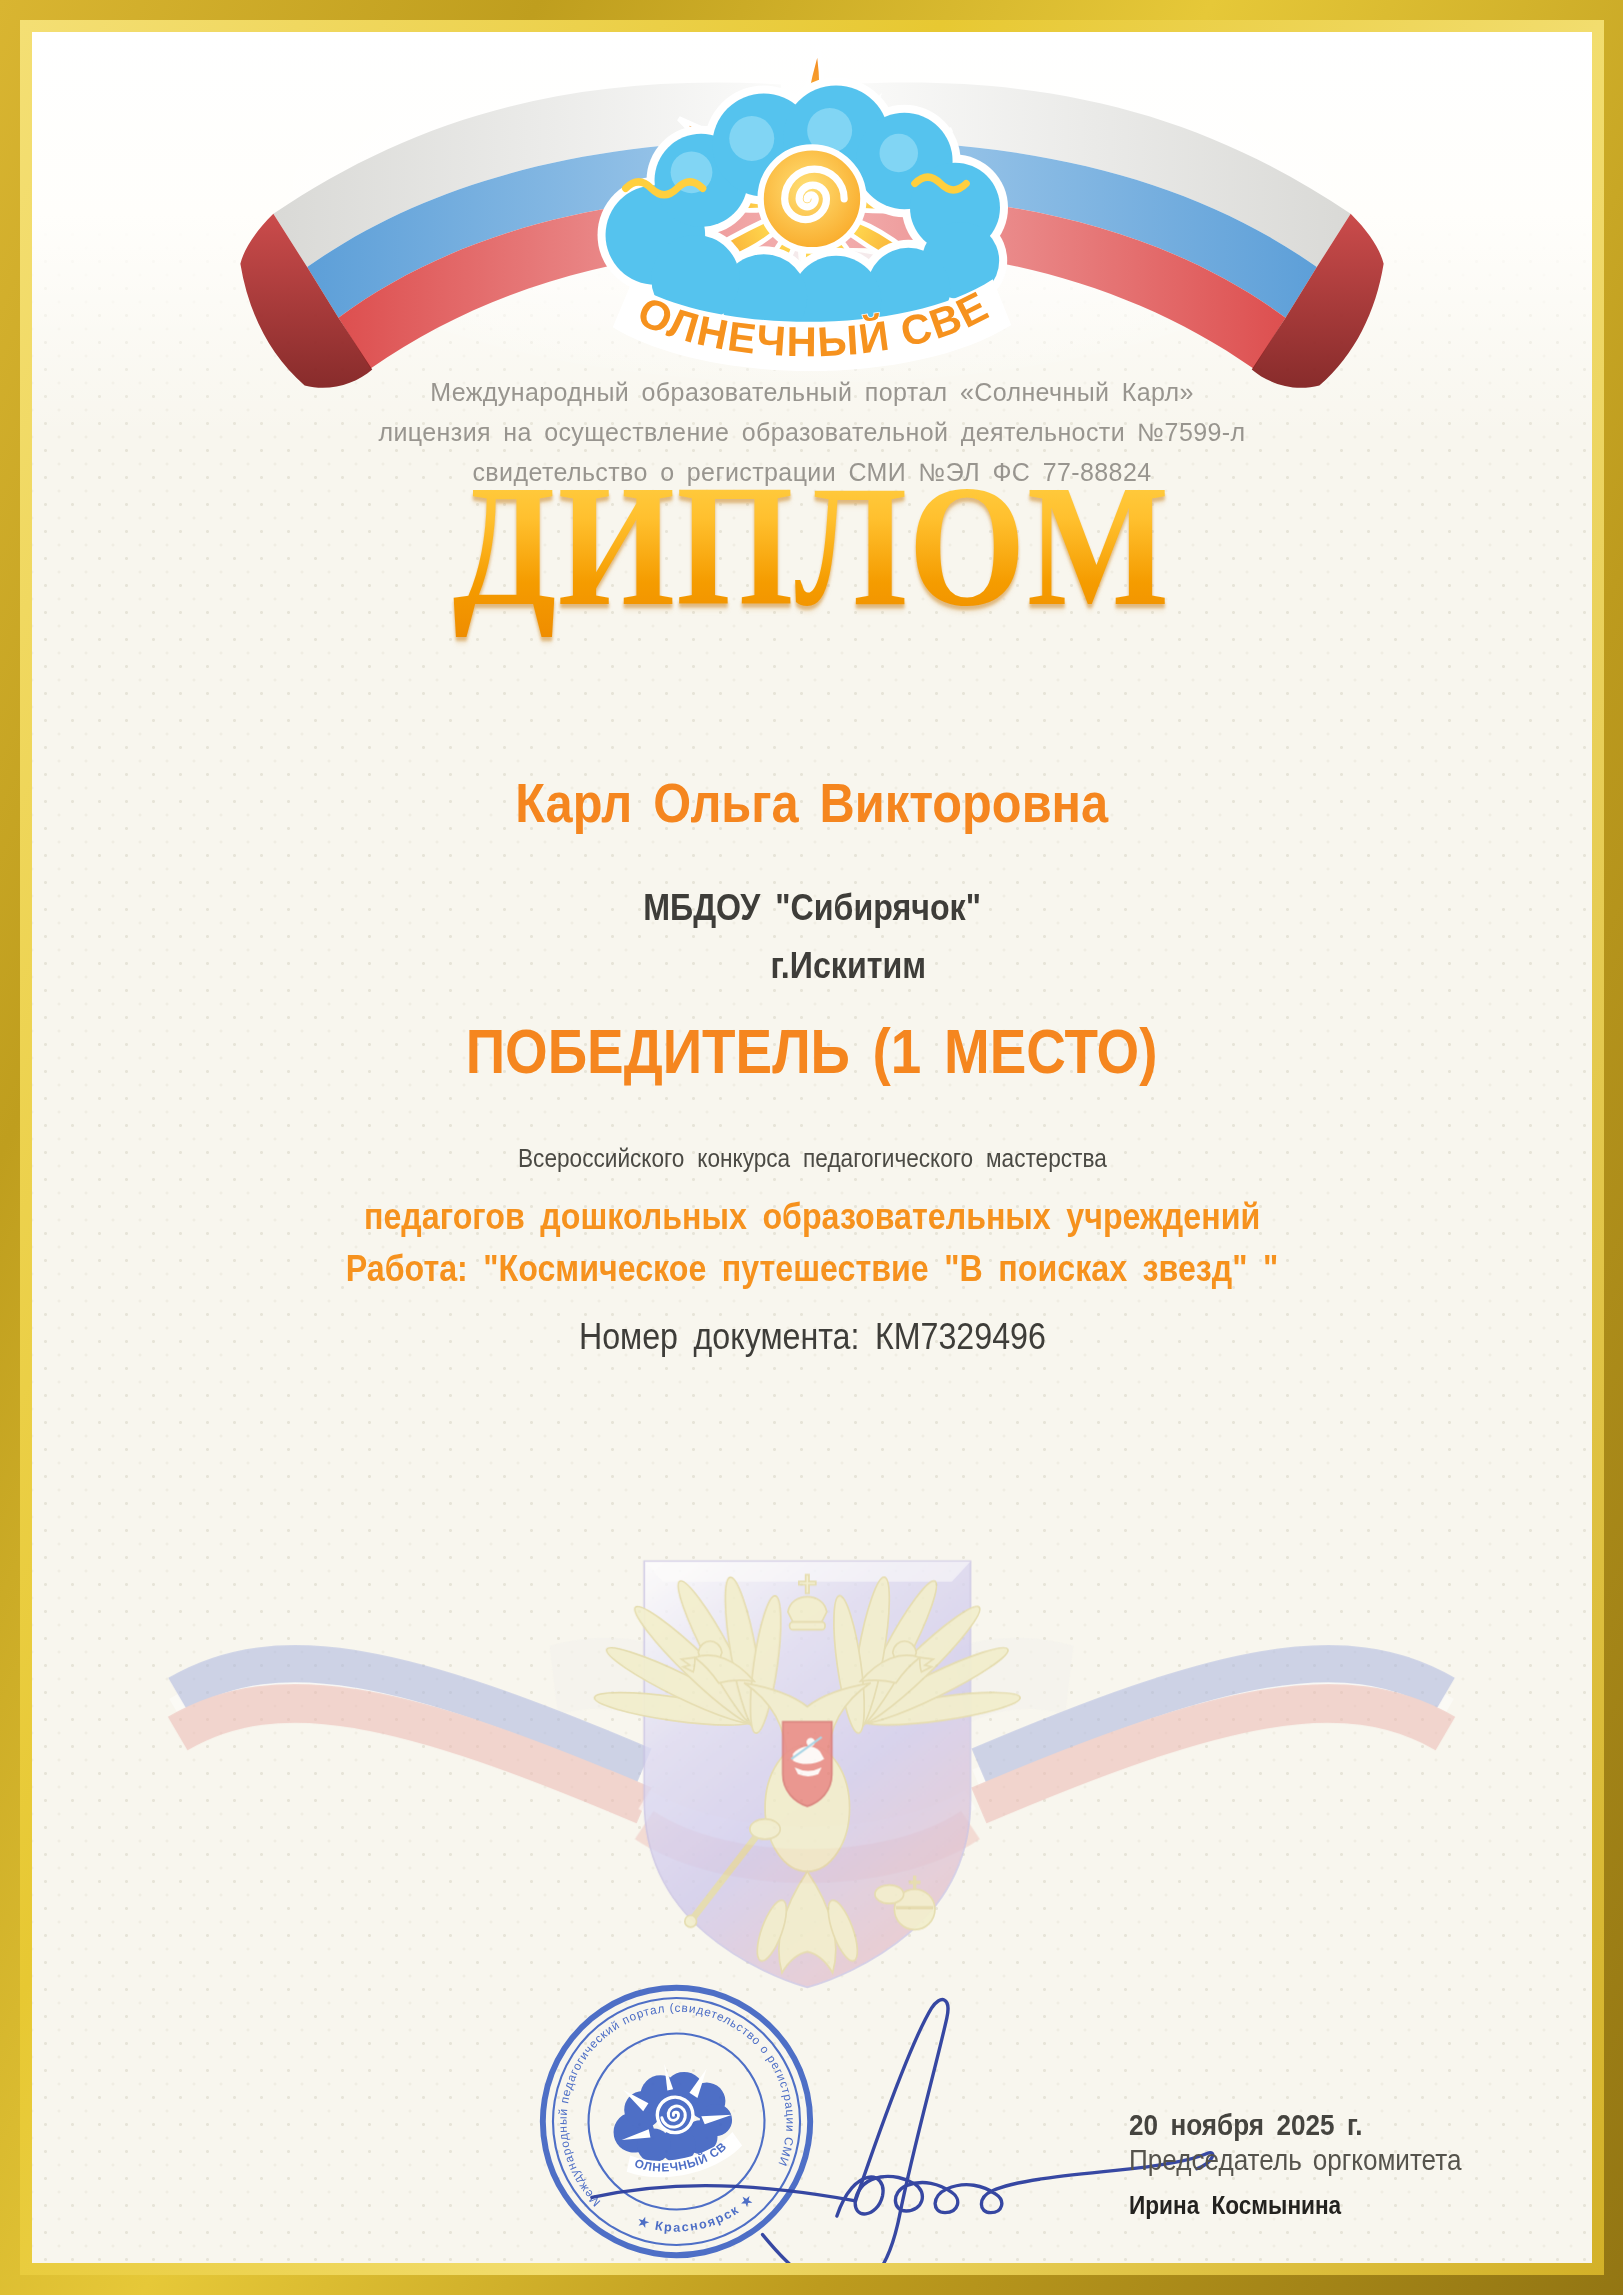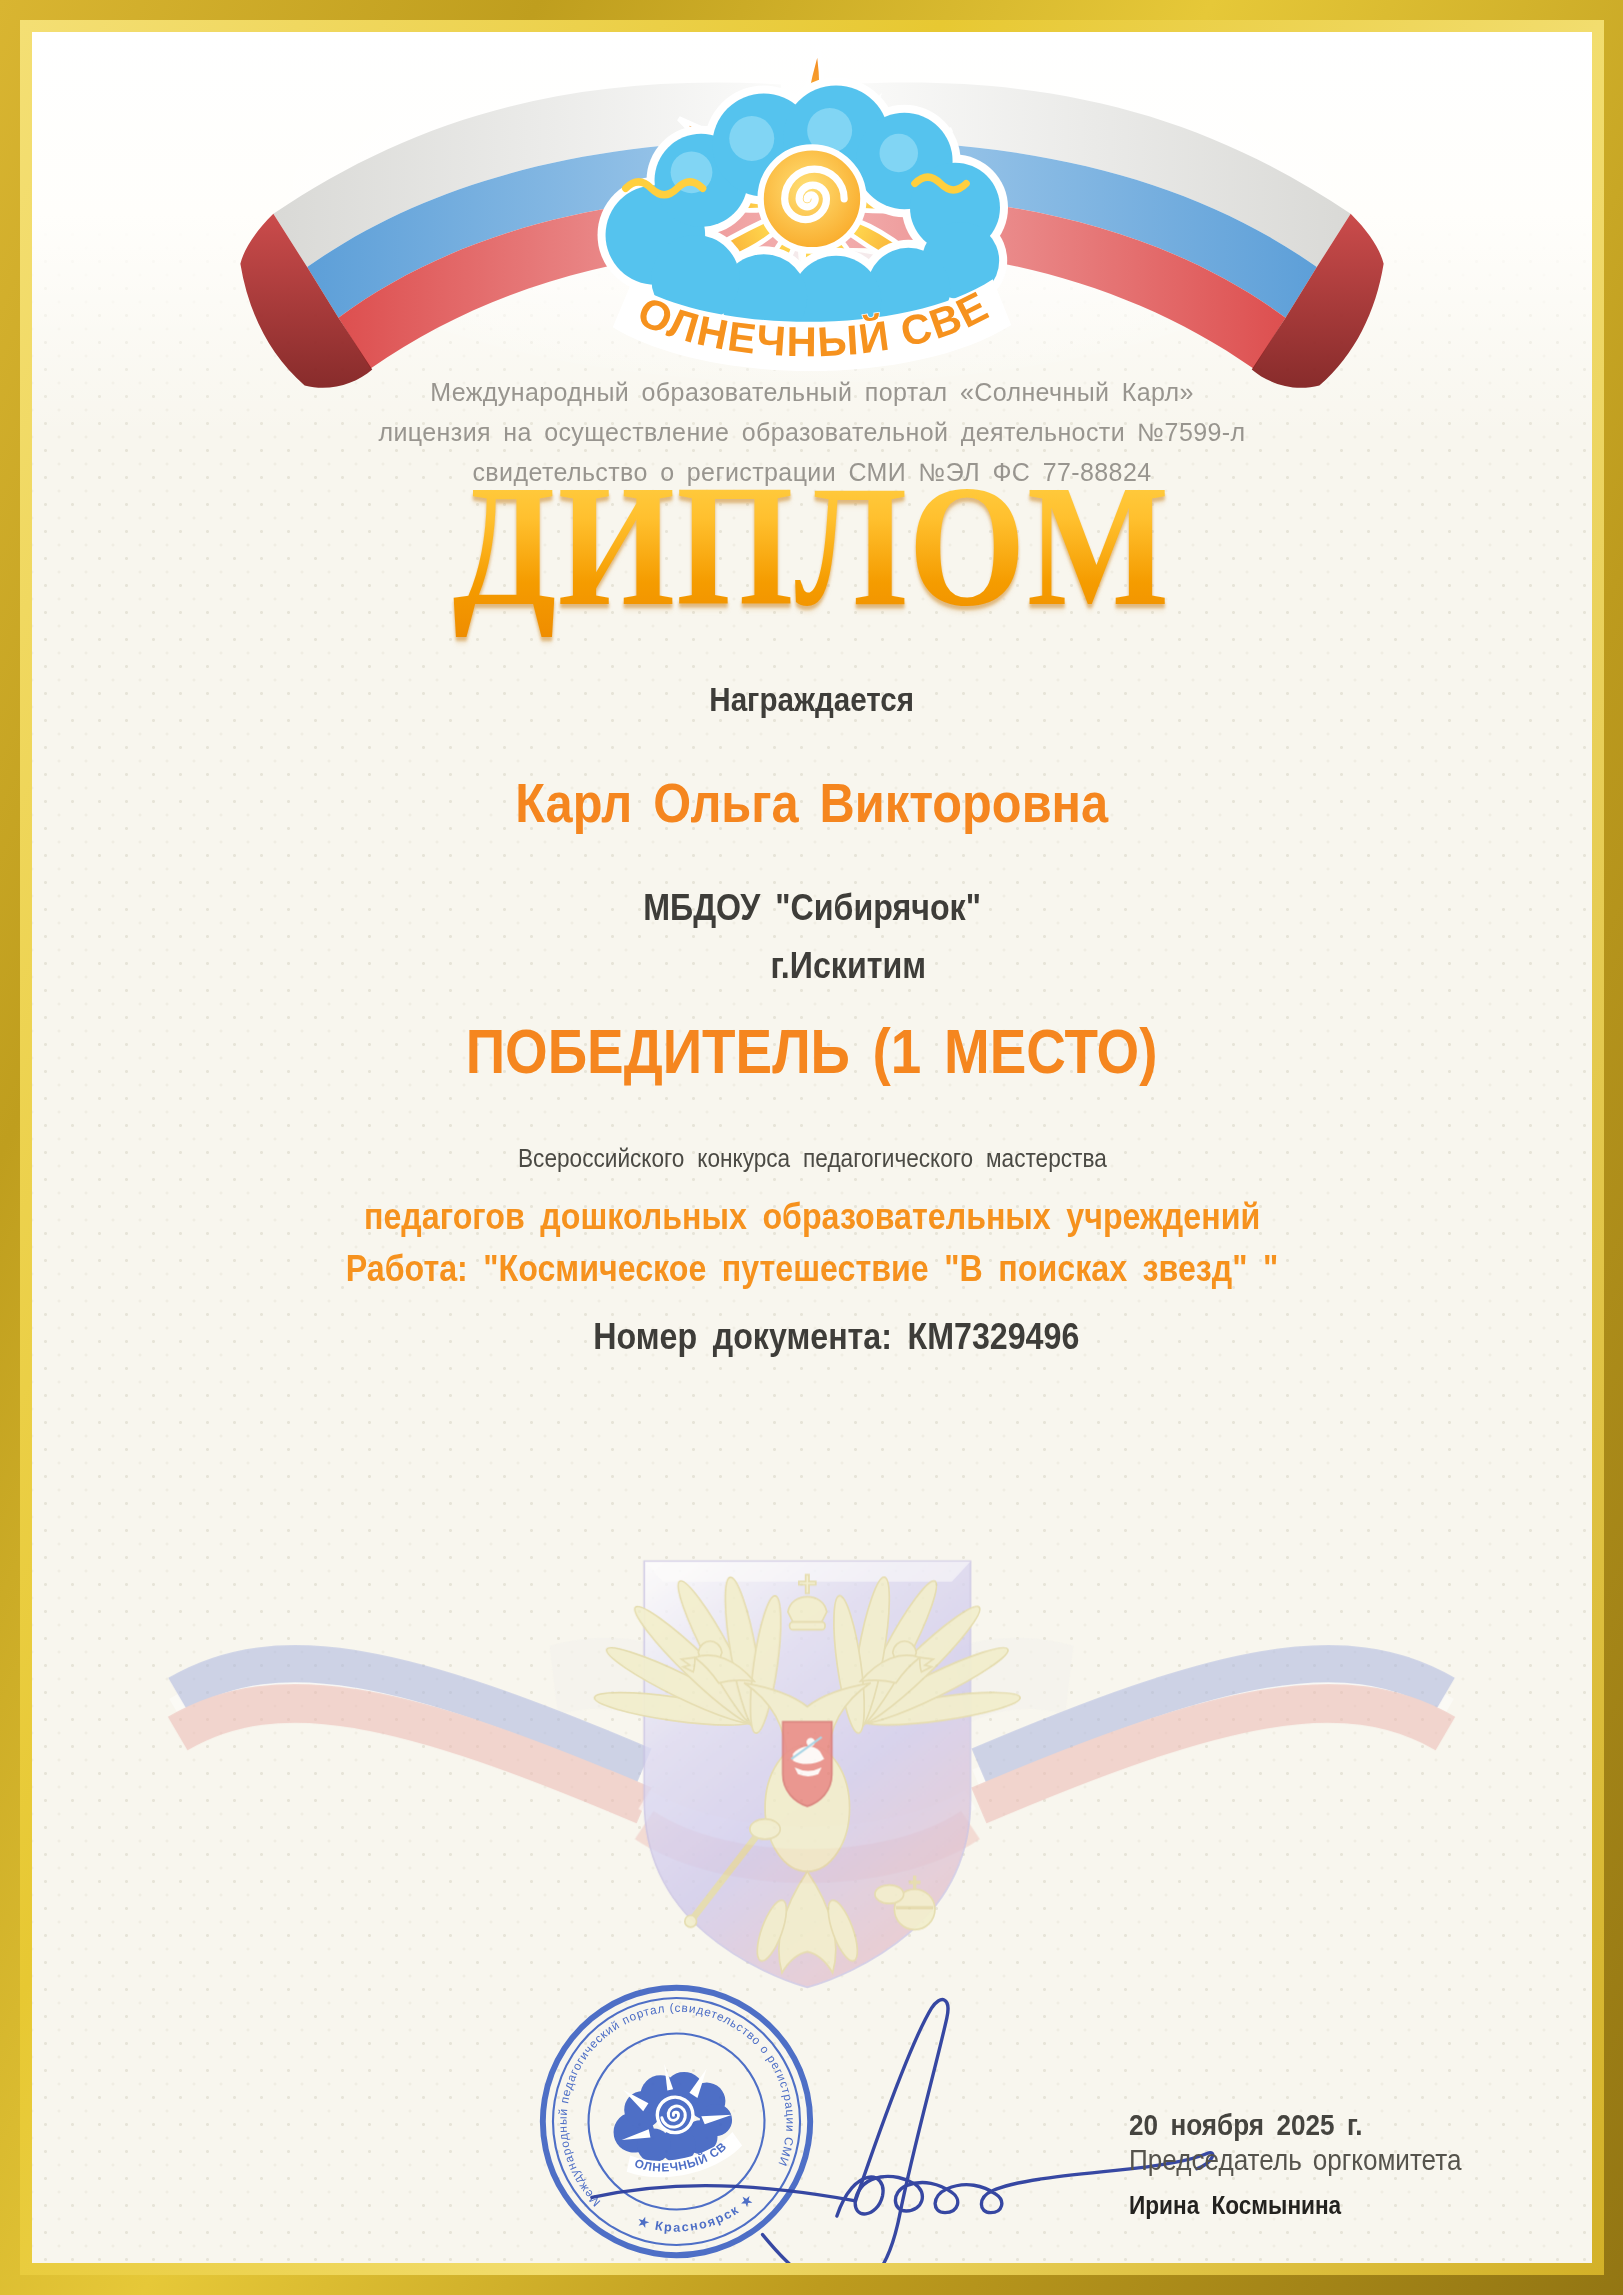--- a/index.html
+++ b/index.html
@@ -21,21 +21,21 @@
     -webkit-background-clip:text;background-clip:text;color:transparent;
     filter:drop-shadow(0 4.2px 1.7px rgba(196,120,8,.28));}
   .lbl{top:648px;font-size:34px;font-weight:700;color:#3e3d39;word-spacing:3.4px;}
   .name{top:738px;font-size:56px;font-weight:700;color:#f5861f;word-spacing:8.5px;}
   .org{top:855px;font-size:37px;font-weight:700;color:#3e3d39;word-spacing:6.8px;}
   .city{top:913px;font-size:37px;font-weight:700;color:#3e3d39;word-spacing:6.8px;margin-left:36px;}
   .result{top:983px;font-size:63px;font-weight:700;color:#f5861f;word-spacing:8.5px;}
   .c1{top:1111px;font-size:26px;font-weight:400;color:#4b4a44;word-spacing:7.6px;}
   .c2{top:1164px;font-size:37px;font-weight:700;color:#f6921e;word-spacing:7.6px;}
   .c3{top:1216px;font-size:37px;font-weight:700;color:#f6921e;word-spacing:7.6px;}
-  .doc{top:1284px;font-size:37px;font-weight:700;color:#3e3d39;word-spacing:7.6px;padding-left:24px;}
+  .doc{top:1284px;font-size:37px;font-weight:400;color:#3e3d39;word-spacing:7.6px;}
   .wm{position:absolute;left:120px;top:1514px;}
   .stamp{position:absolute;left:499px;top:1944px;}
   .sig{position:absolute;left:509px;top:1939px;}
   .footer{position:absolute;left:1097px;top:2076px;font-family:"Liberation Sans",sans-serif;white-space:nowrap;}
   .footer .cond{transform-origin:0 50%;}
   .f-date{font-size:30px;line-height:34px;font-weight:700;color:#45443f;word-spacing:6px;}
   .f-pos{font-size:30px;line-height:36px;font-weight:400;color:#55534c;word-spacing:4.2px;}
   .f-name{margin-top:8.5px;font-size:26px;line-height:37px;font-weight:700;color:#23221f;word-spacing:6.8px;}
 </style>
 </head>
@@ -166,21 +166,20 @@
       </svg>
 
       <div class="c hdr">
         <div>Международный образовательный портал «Солнечный Карл»</div>
         <div>лицензия на осуществление образовательной деятельности №7599-л</div>
         <div>свидетельство о регистрации СМИ №ЭЛ ФС 77-88824</div>
       </div>
 
       <div class="c title"><span class="cond title" style="position:static">ДИПЛОМ</span></div>
 
-      <div class="c lbl"><span class="cond">Награждается</span></div>
       <div class="c name"><span class="cond">Карл Ольга Викторовна</span></div>
       <div class="c org"><span class="cond">МБДОУ "Сибирячок"</span></div>
       <div class="c city"><span class="cond">г.Искитим</span></div>
       <div class="c result"><span class="cond">ПОБЕДИТЕЛЬ (1 МЕСТО)</span></div>
 
       <div class="c c1"><span class="cond">Всероссийского конкурса педагогического мастерства</span></div>
       <div class="c c2"><span class="cond">педагогов дошкольных образовательных учреждений</span></div>
       <div class="c c3"><span class="cond">Работа: "Космическое путешествие "В поисках звезд" "</span></div>
 
       <div class="c doc"><span class="cond">Номер документа: КМ7329496</span></div>

